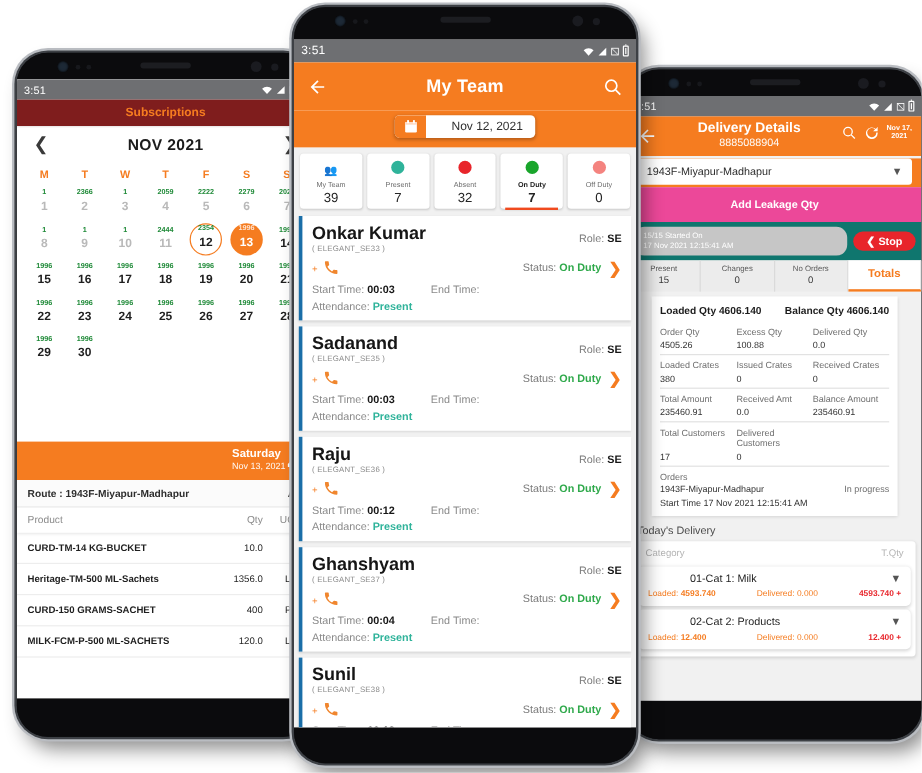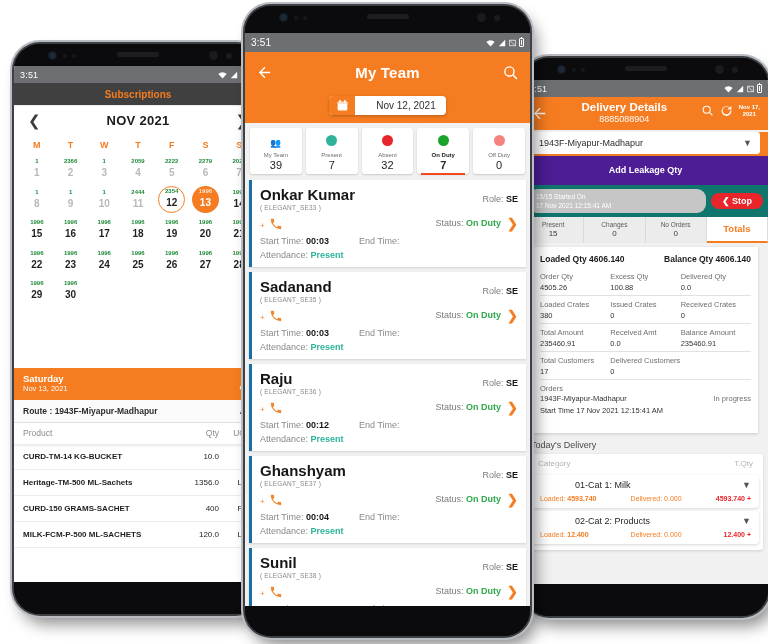--- a/index.html
+++ b/index.html
@@ -54,21 +54,21 @@
   .ic-bat  { width: 5px; height: 9px; border: 1px solid #fff; border-radius: 1px; position: relative; }
   .ic-bat::before { content:''; position:absolute; left:1px; right:1px; top:1px; bottom:1px; background:#fff; }
   .ic-bat::after { content:''; position:absolute; left:1px; right:1px; top:-2px; height:1px; background:#fff; }
 
   
   .appbar { background: #F57C20; color: #fff; display: flex; align-items: center; }
 
   
   .subs-title {
     text-align: center; color: #F57C20; font-size: 10px; font-weight: 600;
-    padding: 6px 0 5px; background: #404040; border-bottom: 1px solid #eceaea;
+    padding: 6px 0 5px; background: #7f1d1d; border-bottom: 1px solid #eceaea;
   }
   .cal-head {
     display: flex; align-items: center; justify-content: space-between;
     padding: 7px 14px 8px; background: #fff;
   }
   .cal-head .arrow { color: #3a3a3a; font-size: 15px; font-weight: 400; line-height: 1; cursor: pointer; }
   .cal-head .mon { font-size: 13px; font-weight: bold; color: #1b1b1b; letter-spacing: .3px; }
   .dow {
     display: grid; grid-template-columns: repeat(7, 1fr);
     padding: 4px 6px 3px; color: #F57C20; font-weight: bold; font-size: 9px; text-align: center;
@@ -82,21 +82,21 @@
     width: 27px; height: 27px; margin: 0 auto; border-radius: 50%;
     display: flex; flex-direction: column; align-items: center; justify-content: center; padding: 0;
   }
   .cell.ring { border: 1.5px solid #F57C20; }
   .cell.fill { background: #F57C20; }
   .cell.fill .amt { color: #ffe3cf; }
   .cell.fill .dnum { color: #fff; font-weight: bold; }
   .cal-spacer { flex: 1; background: #fff; }
   .daybar {
     background: #F57C20; color: #fff; display: flex; align-items: center;
-    justify-content: space-between; padding: 5px 9px 6px;
+    justify-content: flex-end; padding: 5px 9px 6px;
   }
   .daybar .dname { font-size: 9.5px; font-weight: 600; line-height: 1.25; }
   .daybar .ddate { font-size: 7.5px; opacity: .95; line-height: 1.3; }
   .pencil { width: 15px; height: 15px; }
   .routebar {
     display: flex; justify-content: space-between; align-items: center;
     padding: 6px 9px; font-size: 8.5px; color: #2d2d2d; font-weight: 600;
     background: #fbfbfb; border-bottom: 1px solid #e8e8e8;
   }
   .prodhead {
@@ -162,37 +162,37 @@
   .r-appbar .titles { flex: 1; text-align: center; }
   .r-appbar .ttl { font-size: 11.5px; font-weight: bold; display: block; }
   .r-appbar .sub { font-size: 9px; display: block; opacity: .97; margin-top: 1px; }
   .r-appbar .acts { display: flex; align-items: center; gap: 6px; padding-top: 3px; }
   .r-date { font-size: 6px; font-weight: bold; line-height: 1.15; text-align: center; }
   .route-select {
     margin: 2px 8px 0; background: #fff; border-radius: 3px;
     display: flex; justify-content: space-between; align-items: center;
     padding: 6px 8px; font-size: 9px; color: #2c2c2c;
   }
-  .add-leak { background: #4c1d95; text-align: center; color: #fff; font-size: 9px; font-weight: bold; padding: 9px 0 10px; }
+  .add-leak { background: #ec4899; text-align: center; color: #fff; font-size: 9px; font-weight: bold; padding: 9px 0 10px; }
   .startrow { background: #0f766e; display: flex; align-items: center; padding: 4px 5px; gap: 5px; }
   .started {
     flex: 1; background: #c6c6c6; border-radius: 9px; color: #fff;
     font-size: 6.5px; padding: 3px 8px; line-height: 1.4;
   }
   .stopbtn {
     background: #E8252B; color: #fff; border-radius: 10px;
     font-size: 9px; font-weight: bold; padding: 3px 11px; white-space: nowrap;
   }
   .r-tabs { display: flex; background: #ececec; }
   .r-tab { flex: 1; text-align: center; padding: 4px 0 5px; border-right: 1px solid #dadada; }
   .r-tab .lb { font-size: 6.5px; color: #585858; display: block; }
   .r-tab .vl { font-size: 8px; color: #3a3a3a; display: block; margin-top: 1px; }
   .r-tab.active { background: #fff; border-bottom: 2px solid #F57C20; display: flex; align-items: center; justify-content: center; }
   .r-tab.active .lb { color: #F57C20; font-size: 9.5px; font-weight: bold; }
-  .totals-card { background: #fff; margin: 4px 10px 0; padding: 5px 7px 16px; box-shadow: 0 1px 3px rgba(0,0,0,.16); }
+  .totals-card { background: #fff; margin: 4px 20px 0; padding: 5px 7px 4px; box-shadow: 0 1px 3px rgba(0,0,0,.16); }
   .t-big { display: flex; justify-content: space-between; font-size: 8.5px; font-weight: bold; color: #1c1c1c; padding: 2px 0 4px; }
   .t-sec { border-top: 1px solid #e2e2e2; padding: 4px 0 3px; }
   .t-sec:first-of-type { border-top: none; }
   .t3 { display: grid; grid-template-columns: 1fr 1fr 1fr; font-size: 7.5px; color: #6f6f6f; }
   .t3.vals { color: #333; margin-top: 2px; }
   .t-route { border-top: 1px solid #e2e2e2; padding: 4px 0 2px; font-size: 7.5px; color: #6f6f6f; }
   .t-route .rl { display: flex; justify-content: space-between; color: #333; margin-top: 1px; }
   .t-route .rl .prog { color: #6f6f6f; }
   .t-route .st { margin-top: 3px; color: #333; }
   .td-title { font-size: 9px; color: #4a4a4a; padding: 7px 8px 4px; }

